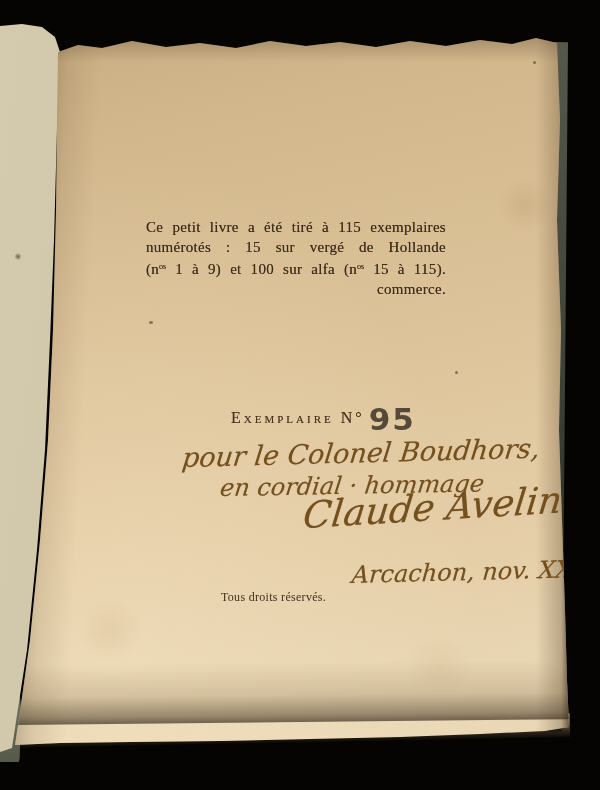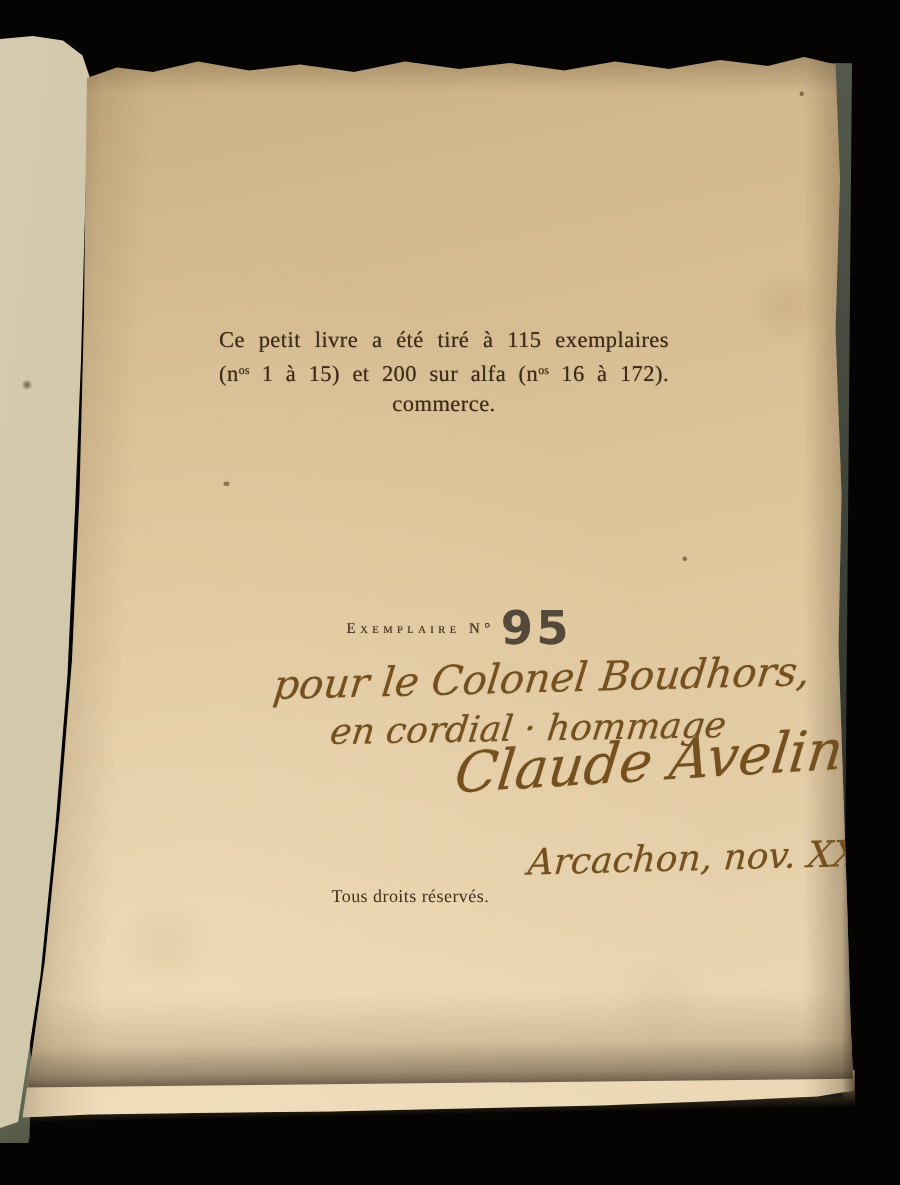--- a/index.html
+++ b/index.html
@@ -68,26 +68,26 @@
   .sp1{left:149px;top:321px;width:4px;height:3px;}
   .sp2{left:455px;top:371px;width:3px;height:3px;}
   .sp3{left:533px;top:61px;width:3px;height:3px;}
   
   .colophon{
     position:absolute;left:146px;top:217px;width:300px;
     font-size:15px;line-height:20px;letter-spacing:.3px;
     color:#3b2b18;text-shadow:0 0 .6px rgba(60,40,20,.65);
   }
   .jline{text-align:justify;text-align-last:justify;}
-  .cline{text-align:center;}
+  .cline{text-align:right;}
   .sup{font-size:8px;vertical-align:5px;letter-spacing:0;}
   
   .exemplaire{position:absolute;left:231px;top:394px;white-space:nowrap;}
   .ex-label{
-    font-variant:small-caps;font-size:10px;letter-spacing:3px;color:#46341f;
+    font-variant:small-caps;font-size:16px;letter-spacing:3px;color:#46341f;
     text-shadow:0 0 .5px rgba(70,52,31,.6);
   }
   .ex-num{
     font-family:"DejaVu Sans", sans-serif;font-weight:700;font-size:31px;
     color:#4a4032;position:relative;top:7px;letter-spacing:2px;
     opacity:.92;
   }
   
   .hand{
     position:absolute;font-family:"DejaVu Serif", serif;font-style:italic;
@@ -124,21 +124,22 @@
     <div class="bottom-shade"></div>
     <div class="foxing fox1"></div>
     <div class="foxing fox2"></div>
     <div class="foxing fox3"></div>
     <div class="speck sp1"></div>
     <div class="speck sp2"></div>
     <div class="speck sp3"></div>
 
     <div class="colophon">
       <div class="jline">Ce petit livre a été tiré à 115 exemplaires</div>
-      <div class="jline"><span>(n</span><span class="sup">os</span><span> 1 à 15) et 200 sur alfa (n</span><span class="sup">os</span><span> 16 à 172).</span></div>
+      <div class="jline">numérotés : 15 sur vergé de Hollande</div>
+      <div class="jline"><span>(n</span><span class="sup">os</span><span> 1 à 9) et 100 sur alfa (n</span><span class="sup">os</span><span> 15 à 115).</span></div>
       <div class="cline">commerce.</div>
     </div>
 
     <div class="exemplaire">
       <span class="ex-label">Exemplaire N°</span>
       <span class="ex-num">95</span>
     </div>
 
     <div class="hand hand1">pour le Colonel Boudhors,</div>
     <div class="hand hand2">en cordial · hommage</div>

